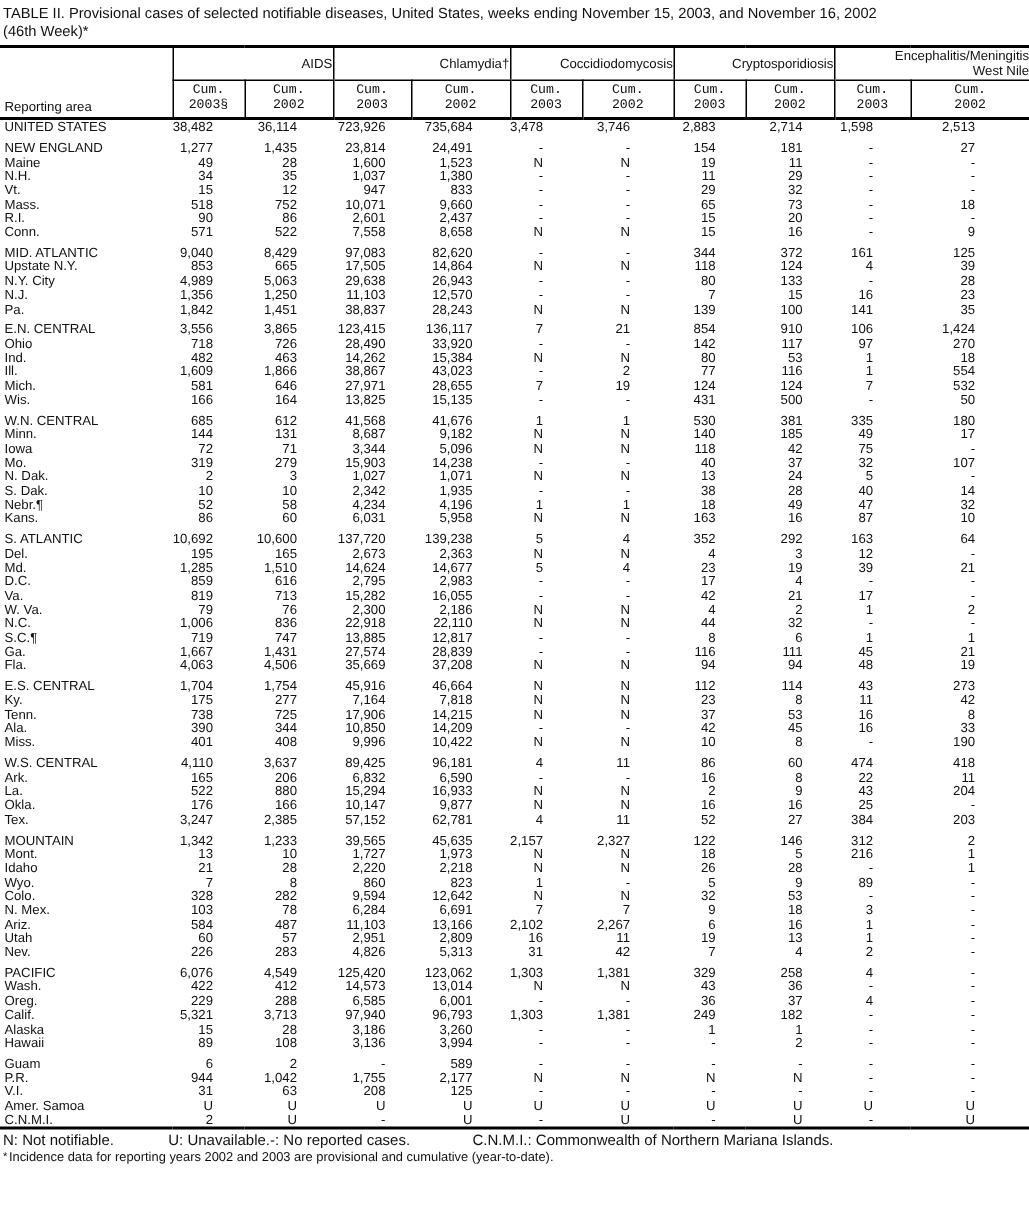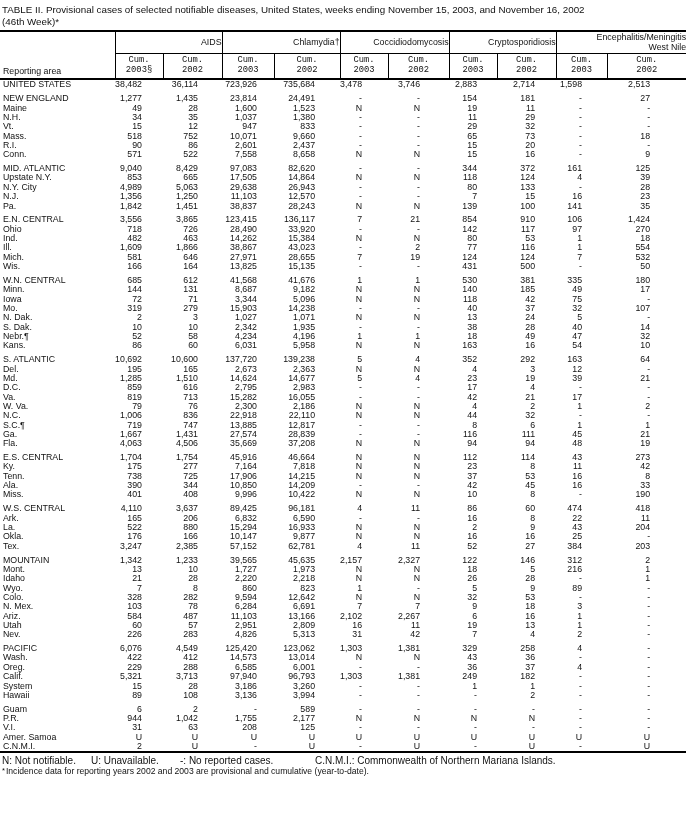--- a/index.html
+++ b/index.html
@@ -76,21 +76,21 @@
   tbody tr td:nth-child(9)  { padding-right: 21px; }
   tbody tr td:nth-child(10) { padding-right: 25px; }
   tbody tr td:nth-child(11) { padding-right: 36px; }
   .footnotes { padding: 3px 2px 0 2px; }
   .legend {
     display: flex;
     font-size: 10px;
     line-height: 10px;
   }
   .legend span:nth-child(1) { width: 89px; }
-  .legend span:nth-child(2) { width: 89px; }
+  .legend span:nth-child(2) { width: 89px; text-align: right; }
   .legend span:nth-child(3) { width: 135px; }
   .fn {
     font-size: 8.6px;
     line-height: 10px;
     padding-left: 8px;
     text-indent: -8px;
   }
   .fn .mk { font-size: 7.5px; vertical-align: 1px; padding-right: 1px; }
   .fn .it { font-style: italic; }
 </style>
@@ -485,21 +485,21 @@
         <tr>
           <td class="label">Kans.</td>
           <td class="num">86</td>
           <td class="num">60</td>
           <td class="num">6,031</td>
           <td class="num">5,958</td>
           <td class="num">N</td>
           <td class="num">N</td>
           <td class="num">163</td>
           <td class="num">16</td>
-          <td class="num">54</td>
+          <td class="num">87</td>
           <td class="num">10</td>
         </tr>
         <tr class="gap">
           <td class="label">S. ATLANTIC</td>
           <td class="num">10,692</td>
           <td class="num">10,600</td>
           <td class="num">137,720</td>
           <td class="num">139,238</td>
           <td class="num">5</td>
           <td class="num">4</td>
@@ -918,21 +918,21 @@
           <td class="num">97,940</td>
           <td class="num">96,793</td>
           <td class="num">1,303</td>
           <td class="num">1,381</td>
           <td class="num">249</td>
           <td class="num">182</td>
           <td class="num">-</td>
           <td class="num">-</td>
         </tr>
         <tr>
-          <td class="label">System</td>
+          <td class="label">Alaska</td>
           <td class="num">15</td>
           <td class="num">28</td>
           <td class="num">3,186</td>
           <td class="num">3,260</td>
           <td class="num">-</td>
           <td class="num">-</td>
           <td class="num">1</td>
           <td class="num">1</td>
           <td class="num">-</td>
           <td class="num">-</td>

